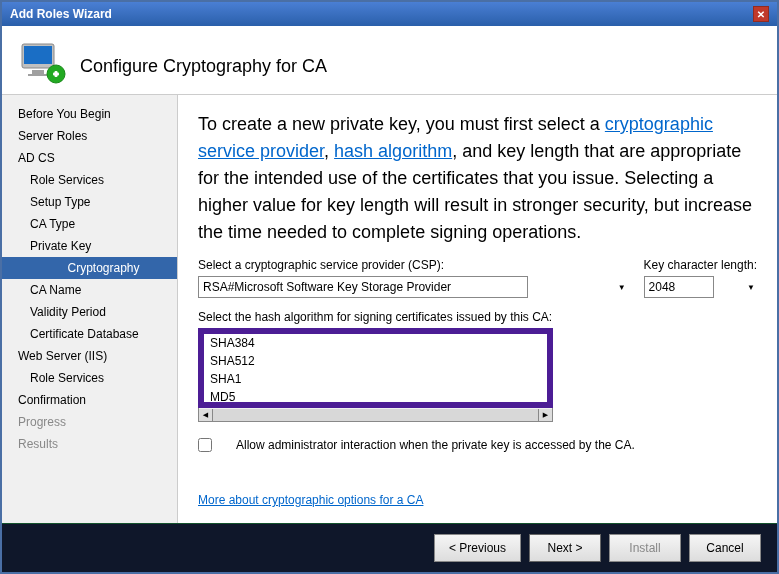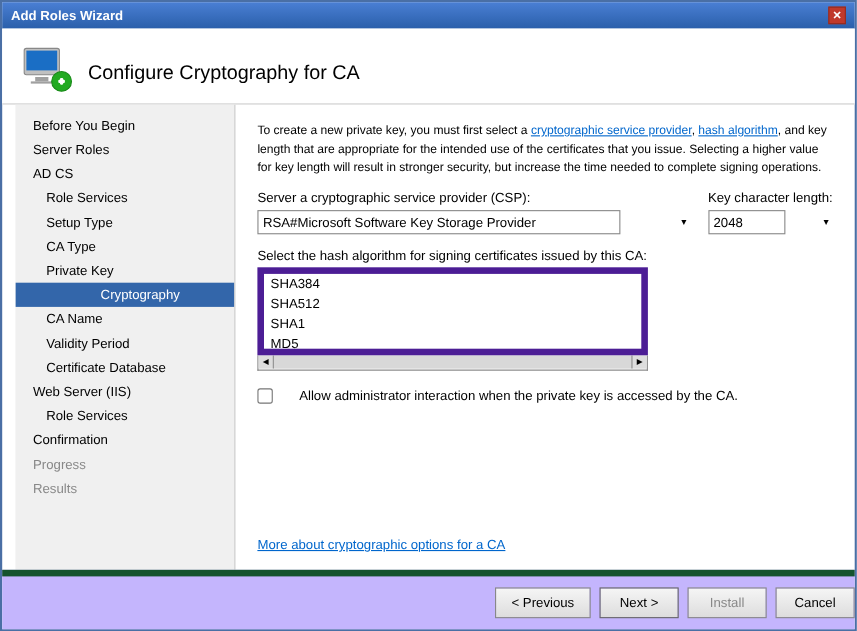--- a/index.html
+++ b/index.html
@@ -59,27 +59,26 @@
       font-weight: normal;
       color: #000;
       margin-top: 12px;
     }
     .main-container {
       display: flex;
       flex: 1;
       overflow: hidden;
     }
     .sidebar {
-      width: 200px;
+      width: 176px;
       background: #f0f0f0;
       border-right: 1px solid #ccc;
       padding: 8px 0;
       flex-shrink: 0;
       overflow-y: auto;
-      margin-left: 12px;
     }
     .sidebar-item {
       padding: 4px 12px 4px 16px;
       cursor: pointer;
       font-size: 12px;
       color: #000;
     }
     .sidebar-item.active {
       background: #3366aa;
       color: #fff;
@@ -96,21 +95,21 @@
     }
     .content-area {
       flex: 1;
       padding: 16px 20px;
       overflow-y: auto;
       display: flex;
       flex-direction: column;
       gap: 12px;
     }
     .description-text {
-      font-size: 11px;
+      font-size: 18px;
       line-height: 1.5;
       color: #000;
     }
     .description-text a {
       color: #0066cc;
       text-decoration: underline;
     }
     .form-label {
       font-size: 12px;
       color: #000;
@@ -161,23 +160,23 @@
       width: 14px;
       height: 14px;
     }
     .link-text {
       color: #0066cc;
       text-decoration: underline;
       cursor: pointer;
       font-size: 12px;
     }
     .footer {
-      background: #c4b5fd;
-      border-top: 6px solid #14532d;
-      padding: 10px 0;
+      background: #0f172a;
+      border-top: 1px solid #14532d;
+      padding: 10px 16px;
       display: flex;
       justify-content: flex-end;
       gap: 8px;
       align-items: center;
     }
     .btn {
       height: 28px;
       min-width: 72px;
       padding: 2px 14px;
       border: 1px solid #888;
@@ -304,21 +303,21 @@
       </div>
 
     <div class="content-area">
 
       <div class="description-text">
         <span>To create a new private key, you must first select a </span><a>cryptographic service provider</a><span>, </span><a>hash algorithm</a><span>, and key length that are appropriate for the intended use of the certificates that you issue. Selecting a higher value for key length will result in stronger security, but increase the time needed to complete signing operations.</span>
       </div>
 
       <div class="csp-row">
         <div class="form-group" style="flex:1">
-          <div class="form-label">Server a cryptographic service provider (CSP):</div>
+          <div class="form-label">Select a cryptographic service provider (CSP):</div>
           <div class="select-wrapper">
             <select class="form-select" style="width:330px"><option value="RSA#Microsoft Software Key Storage Provider">RSA#Microsoft Software Key Storage Provider</option></select>
           </div>
         </div>
         <div class="key-char-group">
           <div class="form-label">Key character length:</div>
           <div class="select-wrapper">
             <select class="form-select" style="width:70px"><option value="512">512</option><option value="1024">1024</option><option value="2048" selected="">2048</option><option value="4096">4096</option><option value="8192">8192</option><option value="16384">16384</option></select>
           </div>
         </div>

